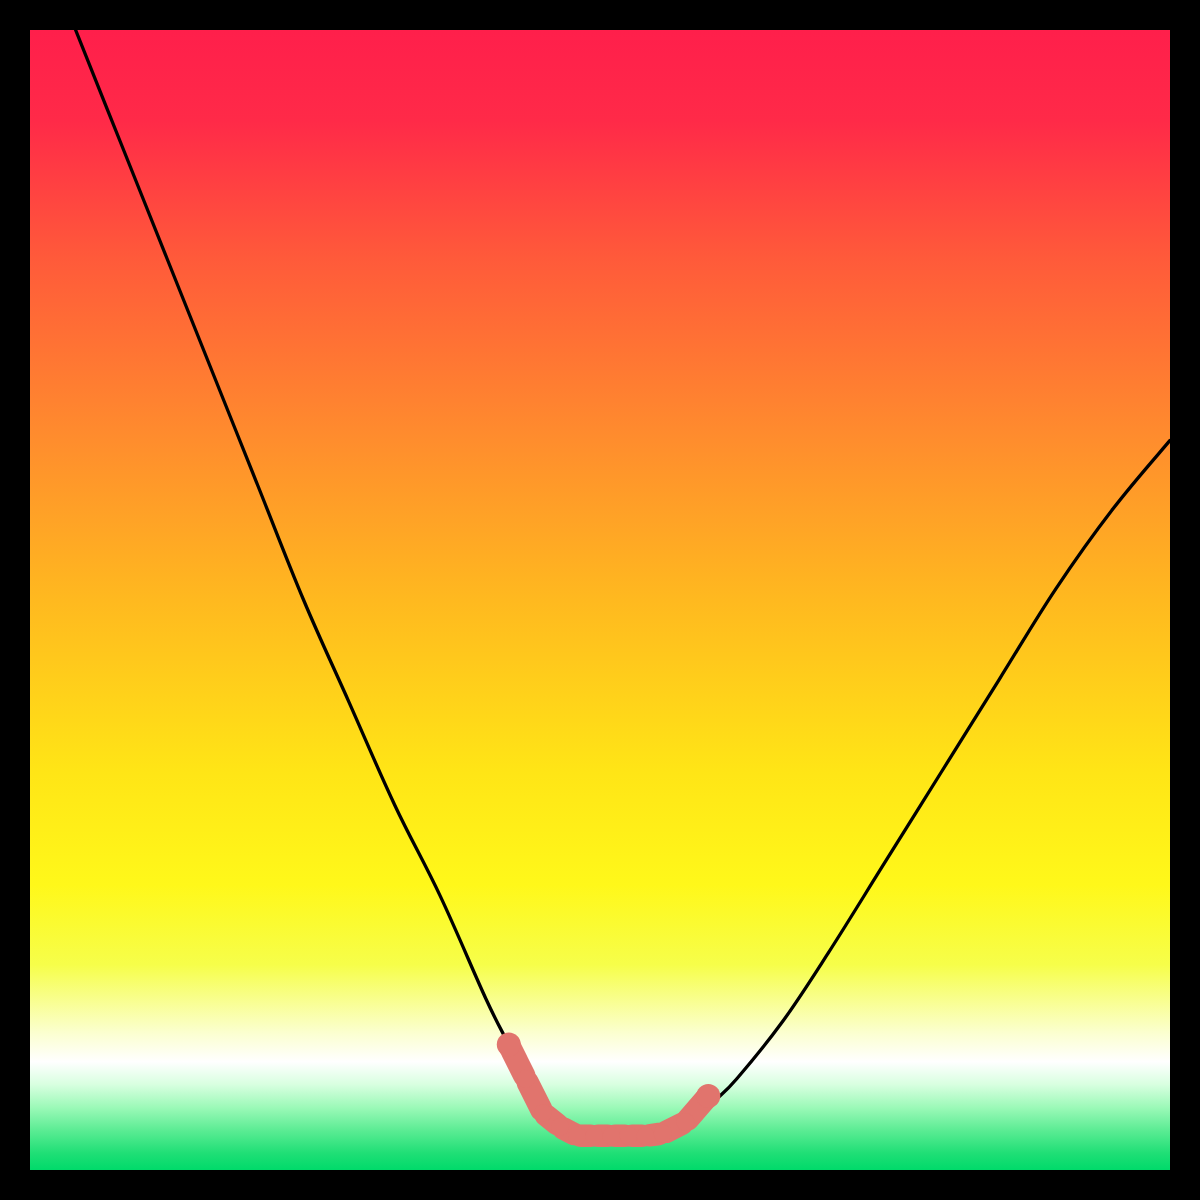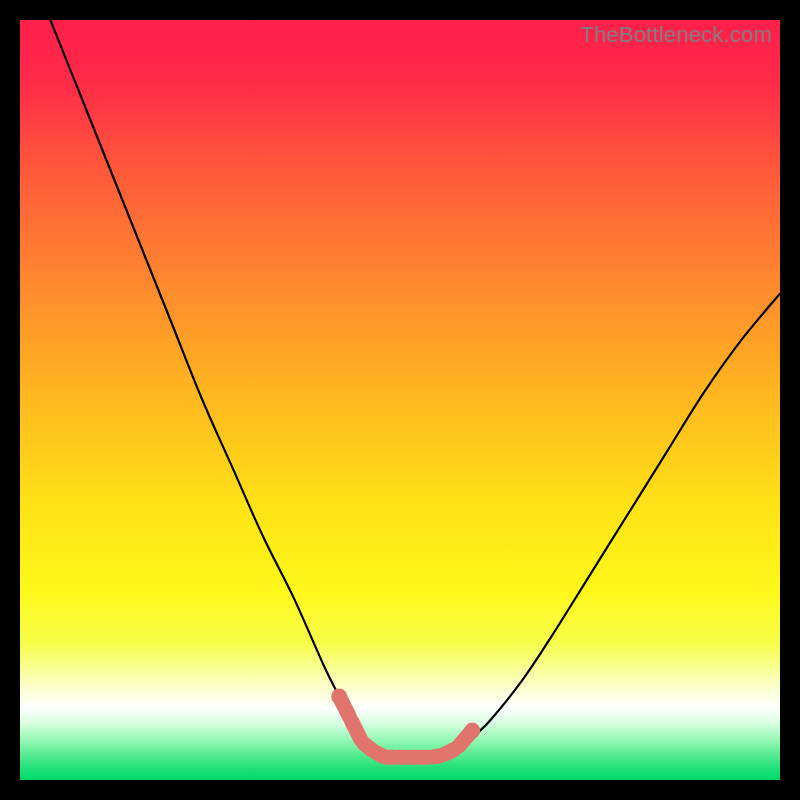--- a/index.html
+++ b/index.html
@@ -102,14 +102,13 @@
           <circle cx="376.20" cy="737.20" r="6" fill="#e1746d"></circle>
           <circle cx="387.60" cy="737.20" r="6" fill="#e1746d"></circle>
           <circle cx="399.00" cy="737.20" r="6" fill="#e1746d"></circle>
           <circle cx="410.40" cy="737.20" r="6" fill="#e1746d"></circle>
           <circle cx="421.80" cy="735.68" r="6" fill="#e1746d"></circle>
           <circle cx="437.00" cy="728.08" r="6" fill="#e1746d"></circle>
           <circle cx="452.20" cy="710.60" r="8" fill="#e1746d"></circle>
         </g>
     </svg>
   </div>
-  <div class="watermark">TheBottleneck.com</div>
 </div>
 
 </body></html>

